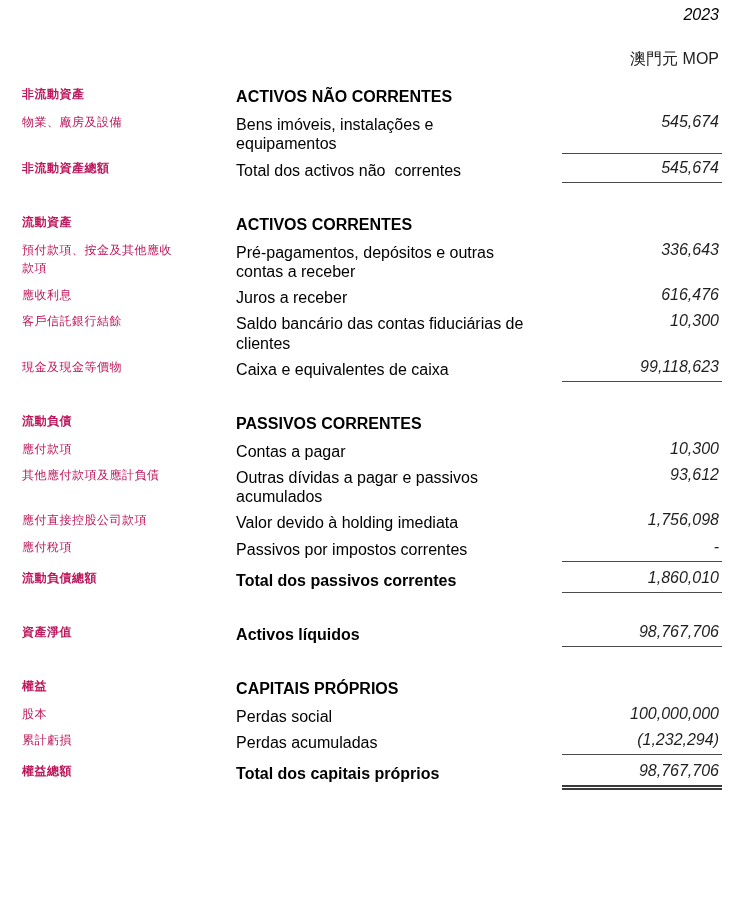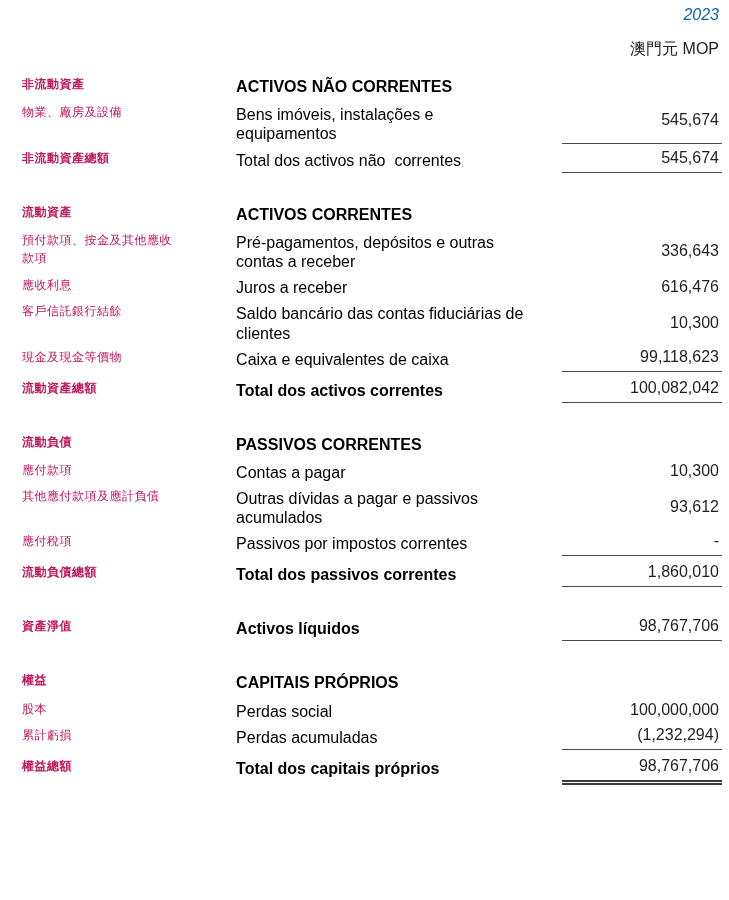--- a/index.html
+++ b/index.html
@@ -15,26 +15,26 @@
     color: #212121;
   }
   .doc {
     padding: 6px 7px 0 22px;
   }
   .year-line {
     text-align: right;
     font-style: italic;
     font-size: 16px;
     padding-right: 3px;
-    color: #0369a1;
+    color: #000000;
   }
   .currency-line {
     text-align: right;
     font-size: 16px;
-    margin-top: 15px;
+    margin-top: 25px;
     margin-bottom: 15px;
     padding-right: 3px;
   }
   .section { margin-bottom: 30px; }
   .section:last-child { margin-bottom: 0; }
   .row {
     display: flex;
     align-items: stretch;
     margin-bottom: 5px;
   }
@@ -51,25 +51,25 @@
     width: 327px;
     font-size: 16px;
     line-height: 1.2;
     white-space: pre-wrap;
     padding-top: 2px;
     color: #000000;
   }
   .val {
     width: 158px;
     display: flex;
-    align-items: center;
     justify-content: flex-end;
     font-size: 16px;
     padding-right: 3px;
     color: #1f1f1f;
+    font-style: italic;
   }
   .b { font-weight: bold; }
   .ruled {
     border-bottom: 1.5px solid #4a4a4a;
     padding-bottom: 5px;
   }
   .druled {
     border-bottom: 5px double #3a3a3a;
     padding-bottom: 5px;
   }
@@ -140,27 +140,20 @@
           <span>10,300</span>
         </div>
     </div>
     <div class="row mbh">
       <div class="zh">現金及現金等價物</div>
       <div class="pt">Caixa e equivalentes de caixa</div>
       <div class="val ruled">
           <span>99,118,623</span>
         </div>
     </div>
-    <div class="row">
-      <div class="zh b">流動資產總額</div>
-      <div class="pt b">Total dos activos correntes</div>
-      <div class="val ruled">
-          <span>100,082,042</span>
-        </div>
-    </div>
   </div>
 
   <div class="section">
     <div class="row mbh">
       <div class="zh b">流動負債</div>
       <div class="pt b">PASSIVOS CORRENTES</div>
       <div class="val">
           <span></span>
         </div>
     </div>
@@ -170,20 +163,27 @@
       <div class="val">
           <span>10,300</span>
         </div>
     </div>
     <div class="row">
       <div class="zh">其他應付款項及應計負債</div>
       <div class="pt">Outras dívidas a pagar e passivos
 acumulados</div>
       <div class="val">
           <span>93,612</span>
+        </div>
+    </div>
+    <div class="row">
+      <div class="zh">應付直接控股公司款項</div>
+      <div class="pt">Valor devido à holding imediata</div>
+      <div class="val">
+          <span>1,756,098</span>
         </div>
     </div>
     <div class="row mbh">
       <div class="zh">應付稅項</div>
       <div class="pt">Passivos por impostos correntes</div>
       <div class="val ruled">
           <span>-</span>
         </div>
     </div>
     <div class="row">

